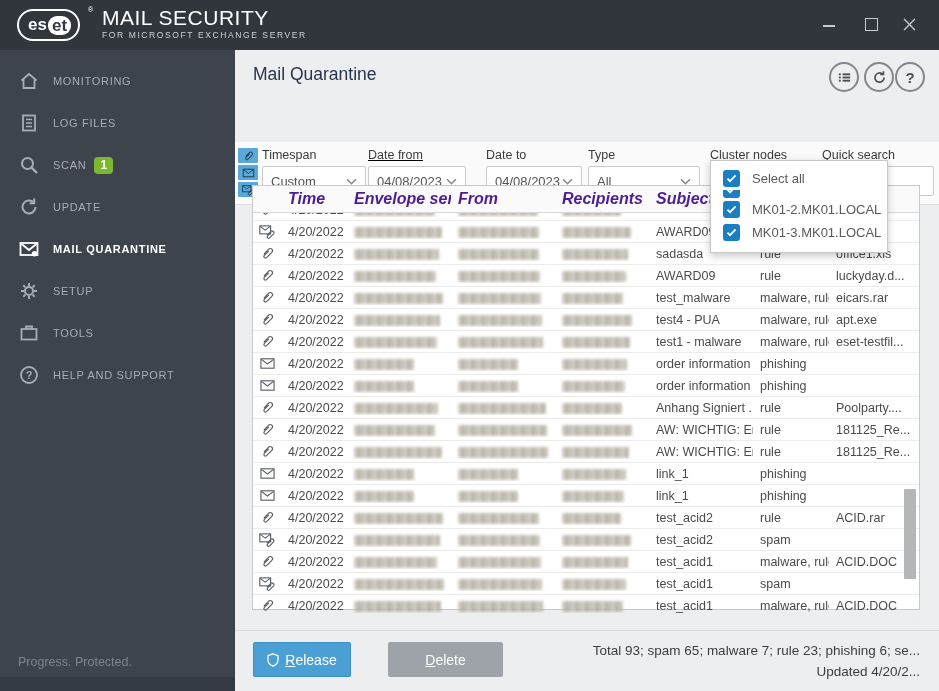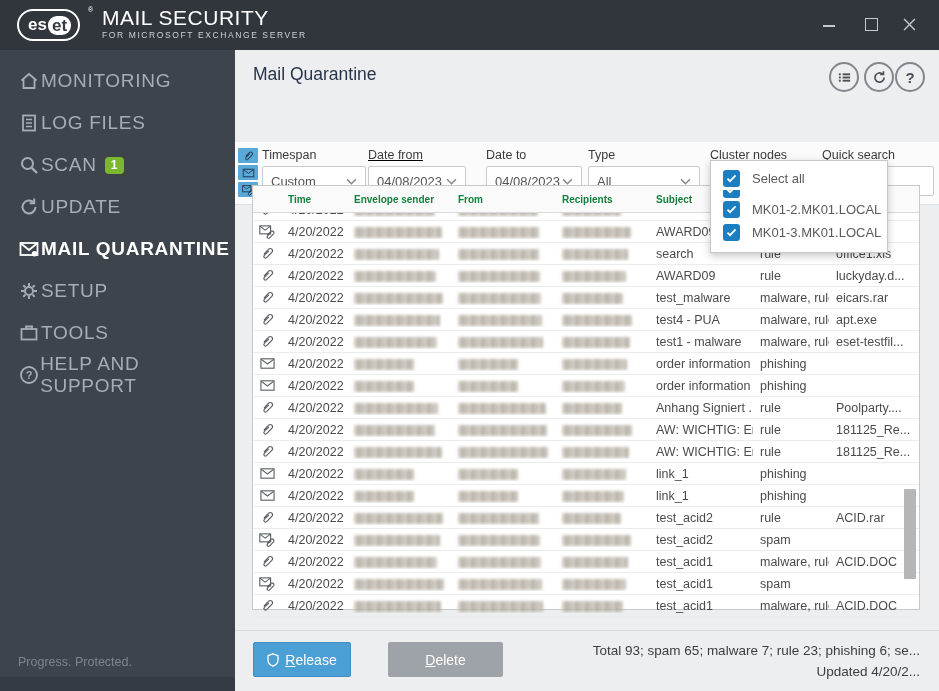--- a/index.html
+++ b/index.html
@@ -22,21 +22,21 @@
   #btn-max .box{width:11px;height:11px;border:1.5px solid #c6cacd;}
   #btn-close svg{width:13px;height:13px;}
 
   
   #sidebar{position:absolute;left:0;top:50px;width:235px;height:641px;background:#3d444c;}
   #sidebar-bottom{position:absolute;left:0;bottom:0;width:235px;height:14px;background:#353b42;}
   .side-item{position:relative;height:42px;display:flex;align-items:center;cursor:pointer;color:#a7adb4;}
   #nav{padding-top:10px;}
   .side-icon{width:24px;height:24px;margin-left:17px;display:flex;align-items:center;justify-content:center;}
   .side-icon svg{width:22px;height:22px;}
-  .side-label{font-size:19px;letter-spacing:.7px;}
+  .side-label{margin-left:12px;font-size:11px;letter-spacing:.7px;}
   .side-item.active{color:#fff;}
   .side-item.active .side-label{font-weight:bold;}
   .badge{margin-left:8px;background:#7cb82f;color:#fff;border-radius:4px;min-width:17px;height:17px;
          line-height:17px;text-align:center;font-size:12px;font-weight:bold;padding:0 1px;}
   #tagline{position:absolute;left:18px;bottom:22px;color:#7e848b;font-size:12.5px;}
 
   
   #main{position:absolute;left:235px;top:50px;width:704px;height:641px;background:#edeef0;}
   #page-title{position:absolute;left:18px;top:14px;font-size:17.5px;color:#28354a;}
   .hdr-circle{position:absolute;top:12px;width:26px;height:26px;border:2px solid #81878c;border-radius:50%;
@@ -71,21 +71,21 @@
   .dd-item{display:flex;align-items:center;padding:3px 12px;cursor:pointer;}
   .dd-item .cb{width:17px;height:17px;background:#1a7ec0;border-radius:3px;display:flex;align-items:center;justify-content:center;flex:none;}
   .dd-item .cb svg{width:11px;height:9px;}
   .dd-item .dd-label{margin-left:12px;font-size:13px;color:#5a5a5a;white-space:nowrap;}
   .dd-item.partial{height:8px;overflow:hidden;padding-top:0;padding-bottom:0;}
   .dd-item.partial .cb{margin-top:-9px;}
 
   
   #table{position:absolute;left:17px;top:135px;width:668px;height:425px;background:#fff;border:1px solid #c7c9cb;box-sizing:border-box;}
   #thead{display:flex;height:26px;border-bottom:1px solid #d9d9d9;background:#fafafa;align-items:center;}
-  #thead .c{font-size:10px;font-weight:bold;color:#15803d;}
+  #thead .c{font-size:16px;font-weight:bold;color:#4c1d95;font-style:italic;}
   .c{box-sizing:border-box;padding-left:7px;overflow:hidden;white-space:nowrap;}
   .c-icon{width:28px;padding-left:0;display:flex;justify-content:center;}
   .c-time{width:66px;} .c-env{width:104px;} .c-from{width:104px;} .c-rec{width:94px;}
   .c-subj{width:104px;} .c-reason{width:76px;} .c-file{flex:1;}
   .trow{display:flex;height:21px;align-items:center;border-bottom:1px solid #ececec;font-size:12.5px;color:#4b4b4b;cursor:default;}
   .trow .c-icon svg{width:17px;height:15px;color:#5a5f66;}
   .trow.partial{height:7px;overflow:hidden;}
   .trow.partial .c{transform:translateY(-7px);}
   .blob{display:inline-block;height:11px;border-radius:1px;vertical-align:middle;
         background:repeating-linear-gradient(90deg,#c7c1b6 0 3px,#a9a296 3px 6px,#bab4a8 6px 10px);
@@ -362,21 +362,21 @@
         <div class="trow">
           <div class="c c-icon">
             <svg viewBox="0 0 16 16">
               <path d="M4.2 8.6 L9.2 3.4 a2.4 2.4 0 0 1 3.4 3.4 L7 12.4 a1.7 1.7 0 0 1-2.4-2.4 L9.4 5.2" fill="none" stroke="currentColor" stroke-width="1.25"></path>
             </svg>
           </div>
           <div class="c c-time">4/20/2022 ...</div>
           <div class="c c-env"><span class="blob" style="width:88%"></span></div>
           <div class="c c-from"><span class="blob" style="width:84%"></span></div>
           <div class="c c-rec"><span class="blob" style="width:76%"></span></div>
-          <div class="c c-subj">search</div>
+          <div class="c c-subj">sadasda</div>
           <div class="c c-reason">rule</div>
           <div class="c c-file">office1.xls</div>
         </div>
         <div class="trow">
           <div class="c c-icon">
             <svg viewBox="0 0 16 16">
               <path d="M4.2 8.6 L9.2 3.4 a2.4 2.4 0 0 1 3.4 3.4 L7 12.4 a1.7 1.7 0 0 1-2.4-2.4 L9.4 5.2" fill="none" stroke="currentColor" stroke-width="1.25"></path>
             </svg>
           </div>
           <div class="c c-time">4/20/2022 ...</div>

